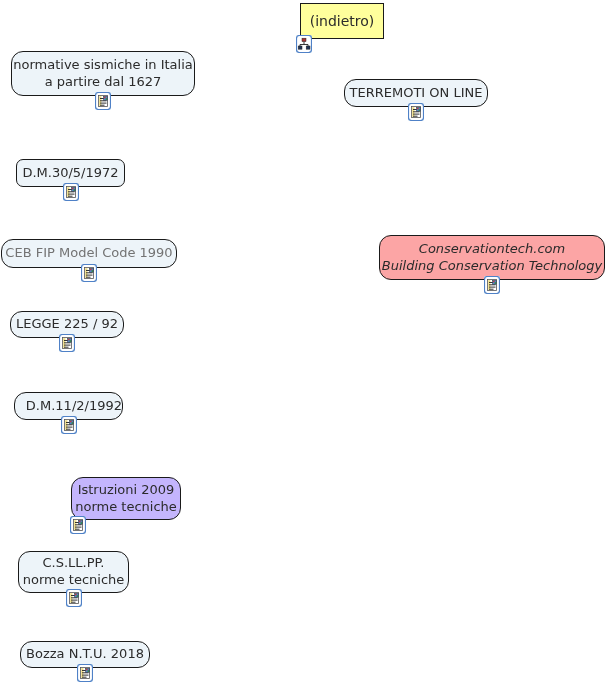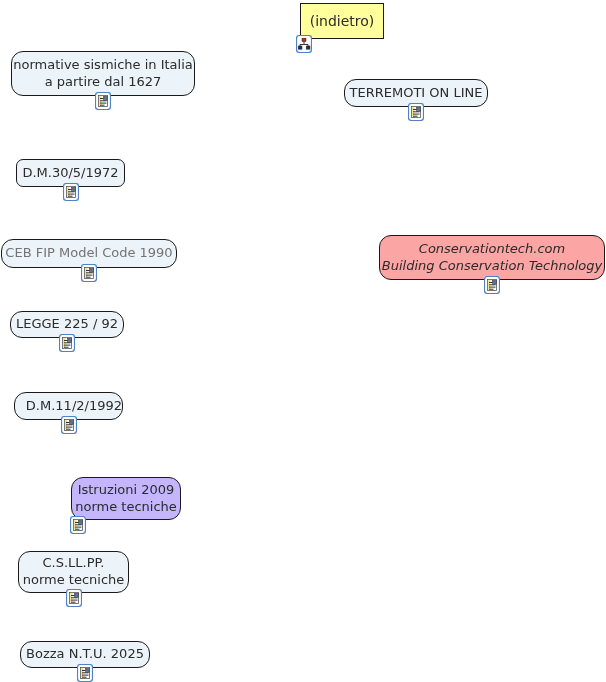--- a/index.html
+++ b/index.html
@@ -233,21 +233,21 @@
         <rect x="5" y="6" width="6.5" height="1" fill="#333333"></rect>
         <rect x="5" y="8.3" width="6.5" height="1" fill="#333333"></rect>
         <rect x="5" y="10.6" width="6.5" height="1" fill="#333333"></rect>
         <rect x="5" y="12.7" width="4.5" height="1" fill="#333333"></rect>
         <rect x="8.5" y="4.3" width="4" height="4" fill="#4f81c7" stroke="#333333" stroke-width="0.5"></rect>
         <rect x="9.1" y="4.9" width="1.4" height="1.4" fill="#cc3333"></rect>
         <rect x="10.6" y="6.3" width="1.5" height="1.5" fill="#338833"></rect>
       </svg>
     </div>
     <div class="node" style="left: 20px; top: 641px; width: 130px; height: 27px; background: rgb(237, 244, 249); border-color: rgb(26, 26, 26); color: rgb(43, 43, 43);">
-      <span class="line">Bozza N.T.U. 2025</span>
+      <span class="line">Bozza N.T.U. 2018</span>
     </div>
     <div class="link-icon" style="left: 77px; top: 664px;">
       <svg viewBox="0 0 16 18" xmlns="http://www.w3.org/2000/svg">
         <rect x="0.5" y="0.5" width="15" height="17" rx="3" fill="#ffffff" stroke="#bdd4ea" stroke-width="2.4"></rect>
         <rect x="0.5" y="0.5" width="15" height="17" rx="3" fill="#ffffff" stroke="#4f81c7" stroke-width="1.2"></rect>
         <rect x="3.5" y="3.5" width="9" height="11" fill="#ffffff" stroke="#555555" stroke-width="0.8"></rect>
         <rect x="4.2" y="4.2" width="2.2" height="9.6" fill="#eedc82"></rect>
         <rect x="5" y="6" width="6.5" height="1" fill="#333333"></rect>
         <rect x="5" y="8.3" width="6.5" height="1" fill="#333333"></rect>
         <rect x="5" y="10.6" width="6.5" height="1" fill="#333333"></rect>

